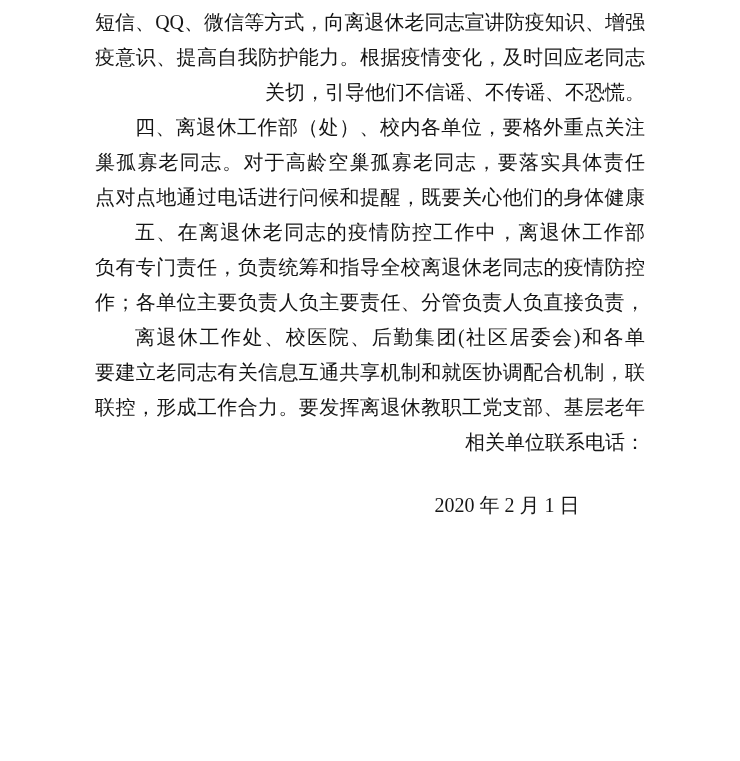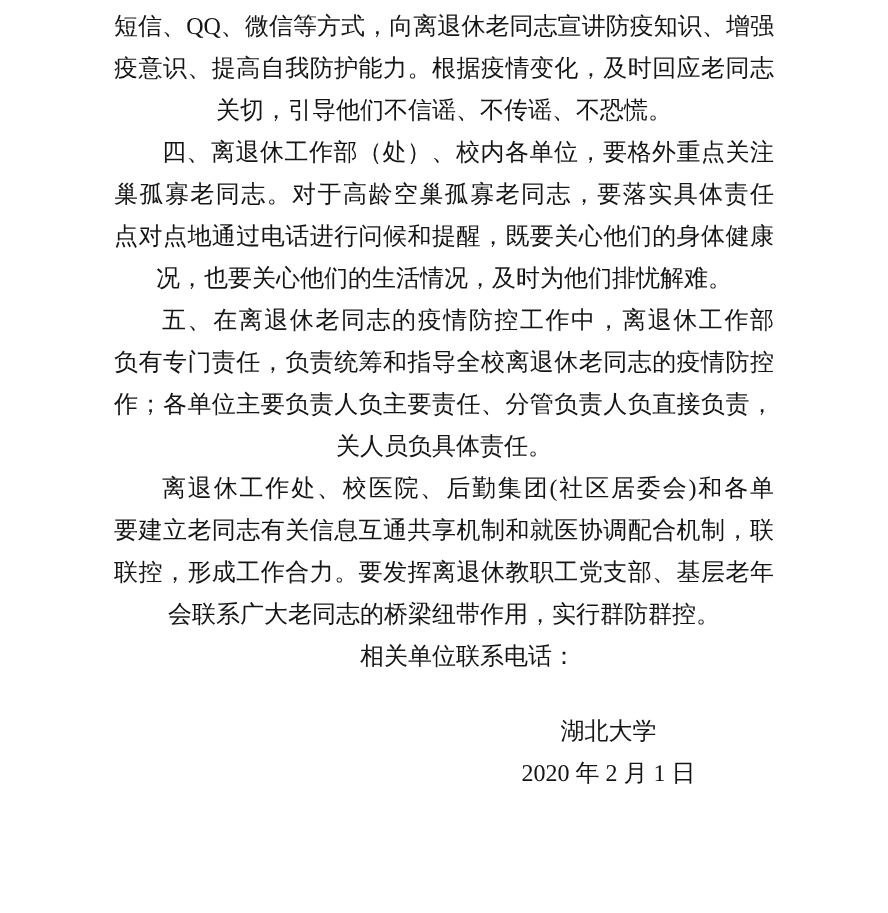--- a/index.html
+++ b/index.html
@@ -19,21 +19,21 @@
     left: 95px;
     top: 5px;
     width: 550px;
     color: #151515;
     font-size: 20px;
   }
   .line {
     height: 35px;
     line-height: 35px;
     overflow: hidden;
-    text-align: center;
+    text-align: right;
   }
   .just {
     text-align: justify;
     text-justify: inter-ideograph;
     text-align-last: justify;
   }
   .indent {
     text-indent: 40px;
   }
   .signature {
@@ -50,28 +50,24 @@
 </head>
 <body style="background: rgb(255, 255, 255);">
 
 <div class="doc" style="color: rgb(21, 21, 21);">
   <div class="line just">短信、QQ、微信等方式，向离退休老同志宣讲防疫知识、增强防</div>
   <div class="line just">疫意识、提高自我防护能力。根据疫情变化，及时回应老同志的</div>
   <div class="line">关切，引导他们不信谣、不传谣、不恐慌。</div>
   <div class="line just indent">四、离退休工作部（处）、校内各单位，要格外重点关注空</div>
   <div class="line just">巢孤寡老同志。对于高龄空巢孤寡老同志，要落实具体责任人，</div>
   <div class="line just">点对点地通过电话进行问候和提醒，既要关心他们的身体健康情</div>
-  <div class="line">况，也要关心他们的生活情况，及时为他们排忧解难。</div>
   <div class="line just indent">五、在离退休老同志的疫情防控工作中，离退休工作部(处)</div>
   <div class="line just">负有专门责任，负责统筹和指导全校离退休老同志的疫情防控工</div>
   <div class="line just">作；各单位主要负责人负主要责任、分管负责人负直接负责，相</div>
-  <div class="line">关人员负具体责任。</div>
   <div class="line just indent">离退休工作处、校医院、后勤集团(社区居委会)和各单位，</div>
   <div class="line just">要建立老同志有关信息互通共享机制和就医协调配合机制，联防</div>
   <div class="line just">联控，形成工作合力。要发挥离退休教职工党支部、基层老年协</div>
-  <div class="line">会联系广大老同志的桥梁纽带作用，实行群防群控。</div>
   <div class="line indent">相关单位联系电话：</div>
 
   <div class="signature">
-    <div class="sig-line">湖北大学</div>
     <div class="sig-line">2020 年 2 月 1 日</div>
   </div>
 </div>
 
 </body></html>

